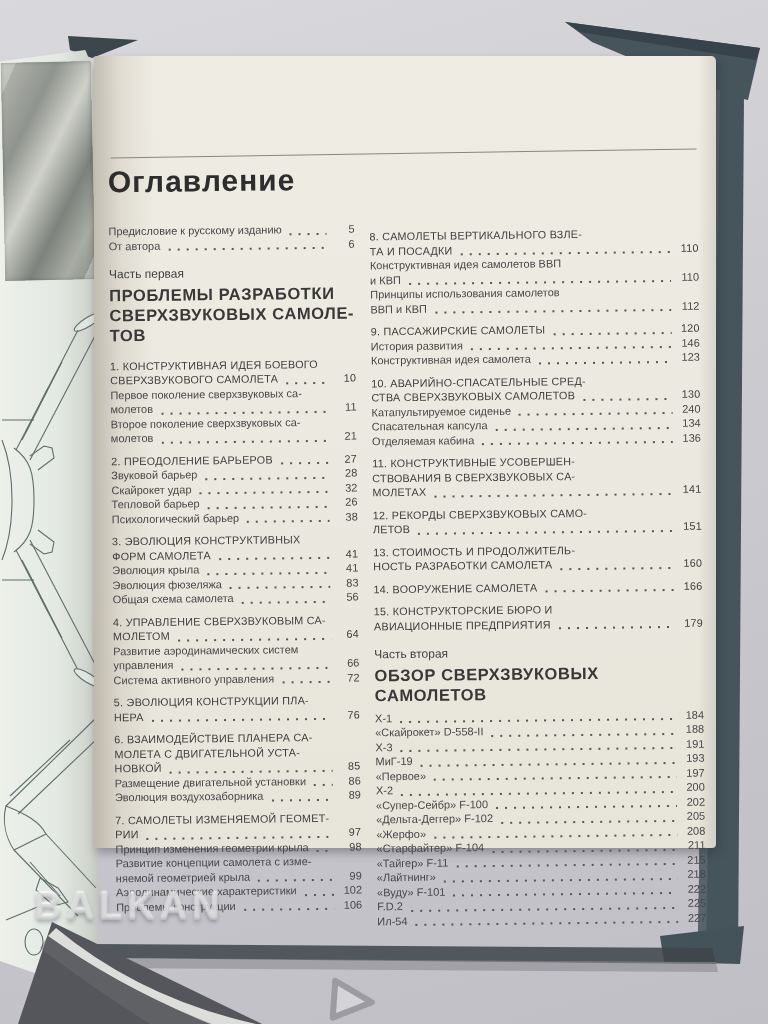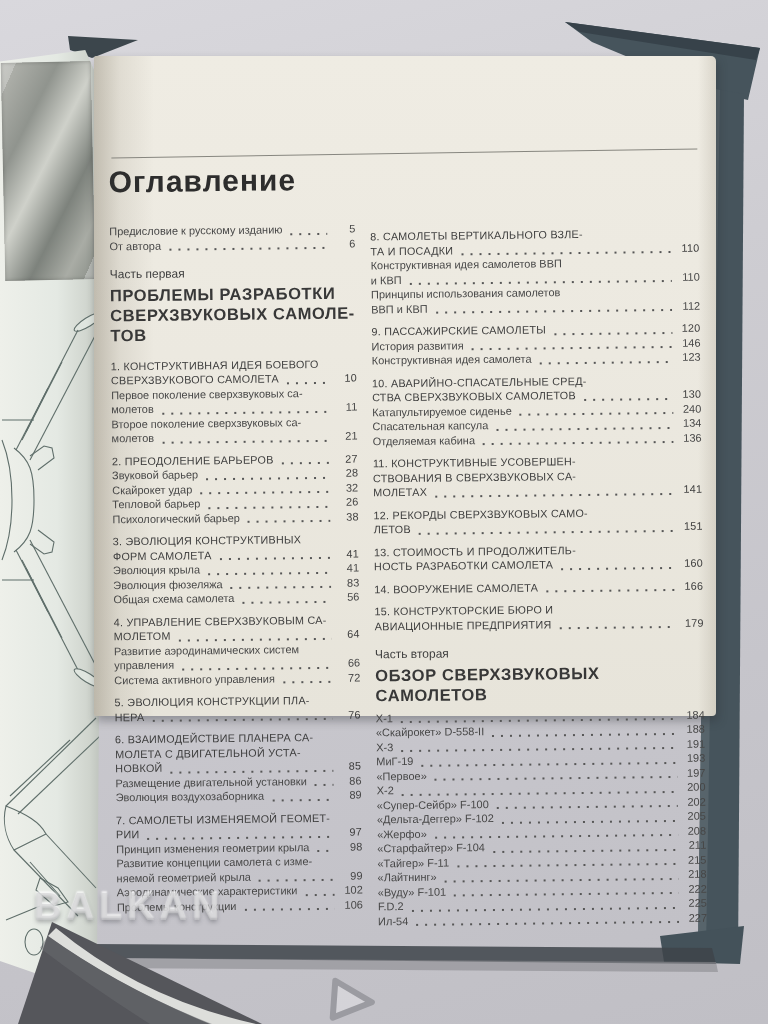--- a/index.html
+++ b/index.html
@@ -25,21 +25,21 @@
       linear-gradient(115deg,rgba(255,255,255,.25) 0 8%,rgba(0,0,0,0) 8% 100%),
       linear-gradient(295deg,rgba(255,255,255,.3) 0 6%,rgba(0,0,0,0) 6% 100%),
       linear-gradient(118deg,#b7b8b2 0%,#90948e 28%,#cfd1ca 47%,#7d827c 68%,#a9aca5 85%,#888d87 100%);
     box-shadow:inset 0 0 4px rgba(0,0,0,.25);
     transform:rotate(-1.2deg);
   }
   .left-page svg{position:absolute;left:0;}
 
   
   .right-page{
-    position:absolute;left:94px;top:56px;width:622px;height:660px;
+    position:absolute;left:94px;top:56px;width:622px;height:792px;
     background:
       linear-gradient(90deg,rgba(90,80,60,.30) 0,rgba(90,80,60,.10) 26px,rgba(0,0,0,0) 60px),
       linear-gradient(270deg,rgba(120,110,90,.18) 0,rgba(0,0,0,0) 18px),
       linear-gradient(180deg,#efece3 0%,#ece9e0 45%,#e7e4da 100%);
     border-radius:2px 5px 4px 2px;
     box-shadow:2px 5px 10px rgba(40,42,48,.35);
   }
   .page-inner{position:absolute;inset:0;transform:rotate(-0.65deg);transform-origin:50% 50%;}
   .toc-rule{position:absolute;top:97px;left:20px;width:586px;height:1px;background:#87867f;transform:rotate(-0.25deg);}
   .toc-title{

